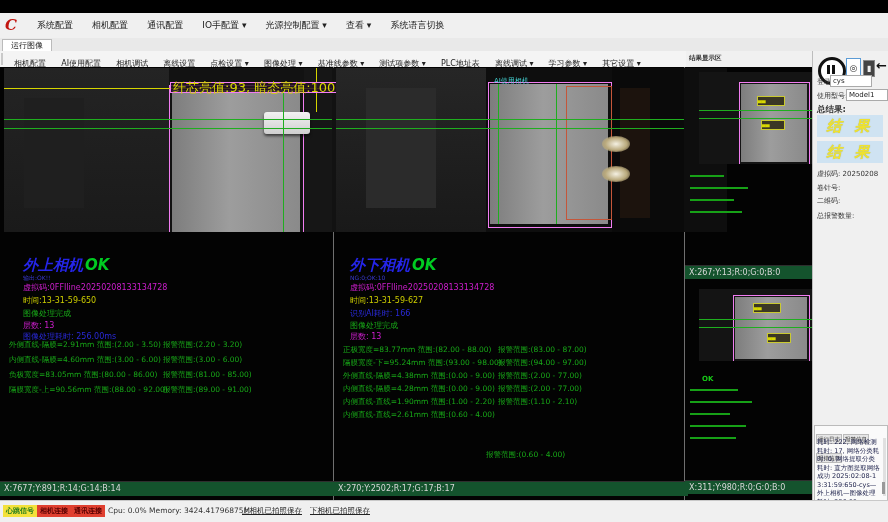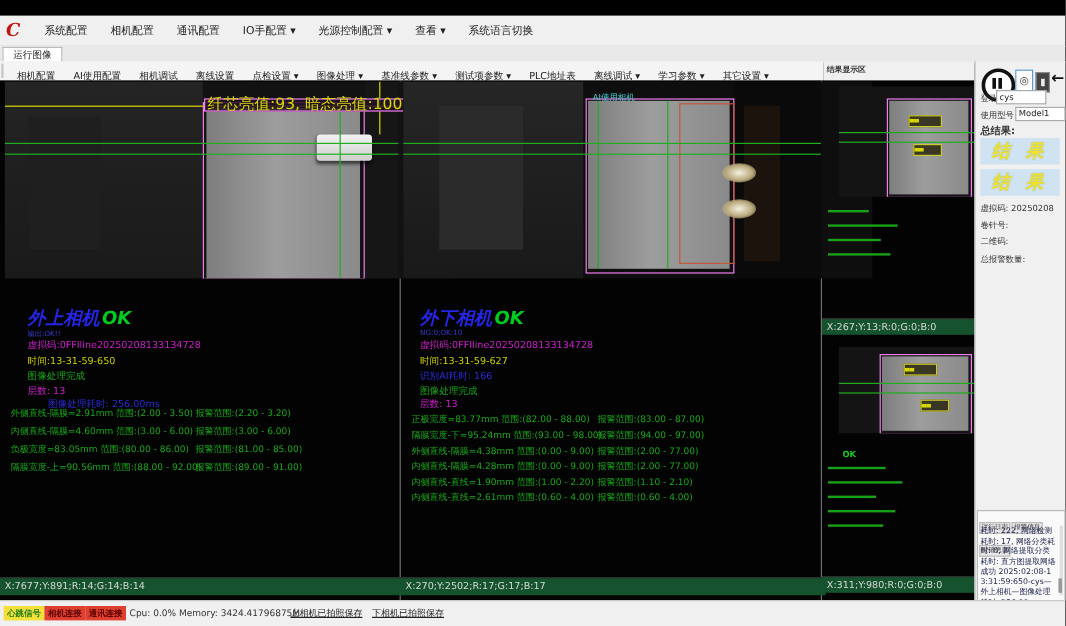--- a/index.html
+++ b/index.html
@@ -134,21 +134,21 @@
       <div class="gvline" style="left:279px;top:18px;height:146px;"></div>
       <div class="overlay-label" style="left:166px;top:14px;">纤芯亮值:93, 暗态亮值:100</div>
     </div>
 
     <div class="cam-title" style="left:23px;top:189px;"><span>外上相机</span><span class="ok">OK</span></div>
     <div class="cam-sub" style="left:23px;top:207px;">输出:OK!!</div>
     <div class="ln magenta" style="left:23px;top:215px;">虚拟码:0FFIline20250208133134728</div>
     <div class="ln yellowt" style="left:23px;top:228px;">时间:13-31-59-650</div>
     <div class="ln greent" style="left:23px;top:241px;">图像处理完成</div>
     <div class="ln magenta" style="left:23px;top:253px;">层数: 13</div>
-    <div class="ln bluet" style="left:40px;top:264px;">图像处理耗时: 256.00ms</div>
+    <div class="ln bluet" style="left:23px;top:264px;">图像处理耗时: 256.00ms</div>
     <div class="meas-row" style="left:9px;top:273px;width:310px;"><span>外侧直线-隔膜=2.91mm 范围:(2.00 - 3.50)</span><span class="meas-alarm" style="left:154px;">报警范围:(2.20 - 3.20)</span></div>
     <div class="meas-row" style="left:9px;top:288px;width:310px;"><span>内侧直线-隔膜=4.60mm 范围:(3.00 - 6.00)</span><span class="meas-alarm" style="left:154px;">报警范围:(3.00 - 6.00)</span></div>
     <div class="meas-row" style="left:9px;top:303px;width:310px;"><span>负极宽度=83.05mm 范围:(80.00 - 86.00)</span><span class="meas-alarm" style="left:154px;">报警范围:(81.00 - 85.00)</span></div>
     <div class="meas-row" style="left:9px;top:318px;width:310px;"><span>隔膜宽度-上=90.56mm 范围:(88.00 - 92.00)</span><span class="meas-alarm" style="left:154px;">报警范围:(89.00 - 91.00)</span></div>
     <div class="coords-bar" style="left:0;top:414px;width:333px;height:14px;">X:7677;Y:891;R:14;G:14;B:14</div>
 
     <div class="abs cam" style="left:336px;top:1px;width:348px;height:164px;background:#0e0e0e;">
       <div class="mach" style="left:0;top:0;width:150px;height:164px;background:linear-gradient(180deg,#262626,#191919);"></div>
       <div class="mach" style="left:30px;top:20px;width:70px;height:120px;background:#2b2b2b;"></div>
       <div class="mach" style="left:276px;top:0;width:72px;height:164px;background:#0a0a0a;"></div>
@@ -170,21 +170,21 @@
     <div class="ln magenta" style="left:350px;top:215px;">虚拟码:0FFIline20250208133134728</div>
     <div class="ln yellowt" style="left:350px;top:228px;">时间:13-31-59-627</div>
     <div class="ln bluet" style="left:350px;top:241px;">识别AI耗时: 166</div>
     <div class="ln greent" style="left:350px;top:253px;">图像处理完成</div>
     <div class="ln magenta" style="left:350px;top:264px;">层数: 13</div>
     <div class="meas-row" style="left:343px;top:278px;width:330px;"><span>正极宽度=83.77mm 范围:(82.00 - 88.00)</span><span class="meas-alarm" style="left:155px;">报警范围:(83.00 - 87.00)</span></div>
     <div class="meas-row" style="left:343px;top:291px;width:330px;"><span>隔膜宽度-下=95.24mm 范围:(93.00 - 98.00)</span><span class="meas-alarm" style="left:155px;">报警范围:(94.00 - 97.00)</span></div>
     <div class="meas-row" style="left:343px;top:304px;width:330px;"><span>外侧直线-隔膜=4.38mm 范围:(0.00 - 9.00)</span><span class="meas-alarm" style="left:155px;">报警范围:(2.00 - 77.00)</span></div>
     <div class="meas-row" style="left:343px;top:317px;width:330px;"><span>内侧直线-隔膜=4.28mm 范围:(0.00 - 9.00)</span><span class="meas-alarm" style="left:155px;">报警范围:(2.00 - 77.00)</span></div>
     <div class="meas-row" style="left:343px;top:330px;width:330px;"><span>内侧直线-直线=1.90mm 范围:(1.00 - 2.20)</span><span class="meas-alarm" style="left:155px;">报警范围:(1.10 - 2.10)</span></div>
-    <div class="meas-row" style="left:343px;top:343px;width:330px;"><span>内侧直线-直线=2.61mm 范围:(0.60 - 4.00)</span><span class="meas-alarm" style="left:155px;">报警范围:(0.60 - 4.00)</span></div>
+    <div class="meas-row" style="left:343px;top:343px;width:330px;"><span>内侧直线-直线=2.61mm 范围:(0.60 - 4.00)</span><span class="meas-alarm" style="left:143px;margin-top:40px;">报警范围:(0.60 - 4.00)</span></div>
     <div class="coords-bar" style="left:334px;top:414px;width:350px;height:14px;">X:270;Y:2502;R:17;G:17;B:17</div>
 
     <div class="abs cam" style="left:699px;top:5px;width:113px;height:92px;background:#141414;">
       <div class="part" style="left:42px;top:12px;width:66px;height:78px;"></div>
       <div class="pinkbox" style="left:40px;top:10px;width:69px;height:81px;"></div>
       <div class="gline" style="left:0;top:38px;width:113px;"></div>
       <div class="gline" style="left:0;top:46px;width:113px;"></div>
       <div class="ybox" style="left:58px;top:24px;width:26px;height:8px;">▄▄</div>
       <div class="ybox" style="left:62px;top:48px;width:22px;height:8px;">▄▄</div>
     </div>

